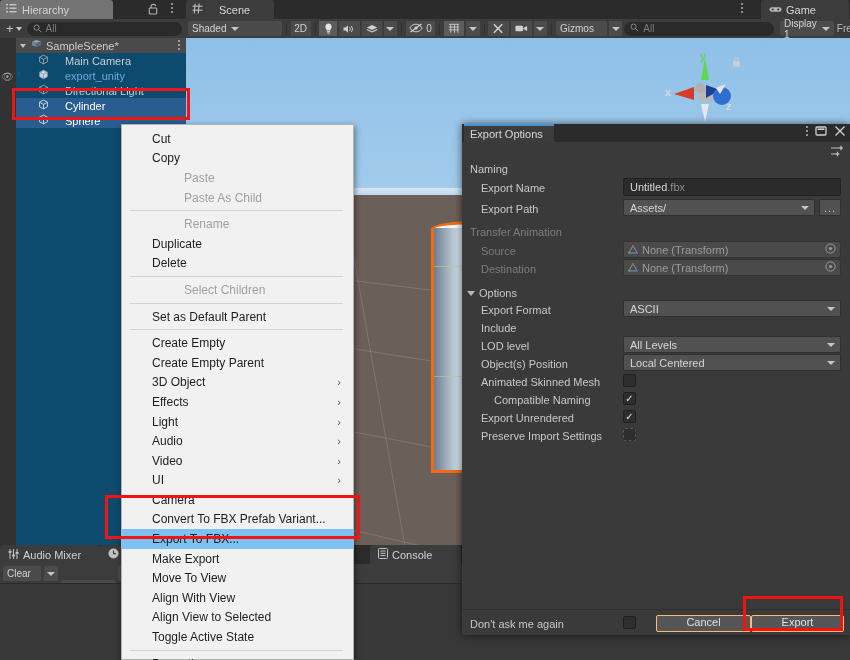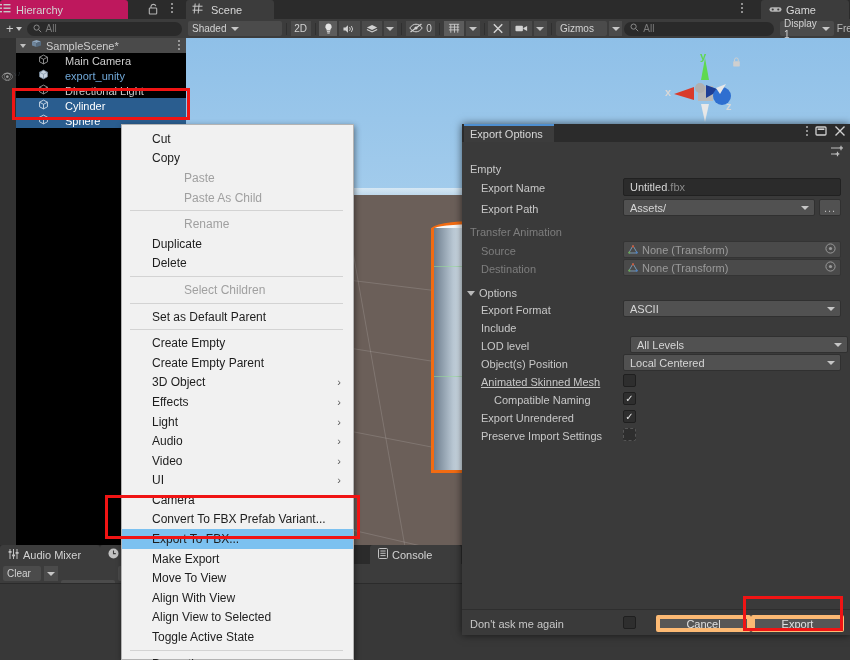--- a/index.html
+++ b/index.html
@@ -10,57 +10,57 @@
     font-size: 11px;
     color: #c4c4c4;
     overflow: hidden;
   }
   #root { position: relative; width: 850px; height: 660px; }
 
   
   .hier-panel { position:absolute; left:0; top:0; width:186px; height:545px; background:#383838; }
   .hier-tabbar { position:absolute; left:0; top:0; width:186px; height:19px; background:#2b2b2b; }
   .hier-tab {
-    position:absolute; left:0; top:0; width:128px; height:19px;
-    background:#be185d; display:flex; align-items:center; gap:5px;
+    position:absolute; left:0; top:0; width:113px; height:19px;
+    background:#737373; display:flex; align-items:center; padding-left:6px; gap:5px;
     border-top-left-radius:3px; border-top-right-radius:3px;
   }
   .hier-tab-label { color:#d2d2d2; font-size:11px; }
   .hier-lock { position:absolute; right:26px; top:3px; width:12px; height:13px; }
   .hier-kebab { position:absolute; right:8px; top:3px; width:12px; height:13px; }
   .kebab-dot { width:2px; height:2px; background:#b4b4b4; border-radius:50%; margin:0 auto 2px; }
 
   .hier-toolbar { position:absolute; left:0; top:19px; width:186px; height:19px; background:#3c3c3c;
                   display:flex; align-items:center; padding:0 4px; gap:3px; }
   .plus-btn { display:flex; align-items:center; gap:2px; color:#c8c8c8; font-size:13px; padding:0 2px; }
   .tri-down { width:0;height:0;border-left:3.5px solid transparent;border-right:3.5px solid transparent;border-top:4px solid #c8c8c8; }
   .hier-search { flex:1; height:14px; background:#2a2a2a; border-radius:7px; display:flex; align-items:center;
                  padding:0 6px; gap:4px; }
   .hier-search-text { color:#7a7a7a; font-size:10px; }
 
-  .hier-list { position:absolute; left:0; top:38px; width:186px; bottom:0; background:#000000; }
+  .hier-list { position:absolute; left:0; top:38px; width:186px; bottom:0; background:#0c4a6e; }
   .hier-row { position:relative; height:15px; display:flex; align-items:center; font-size:11px; color:#cdcdcd; }
   .hier-row.scene { background:#4a4a4a; padding-left:20px; gap:4px; }
   .hier-row.sel { background:#2a5d8f; color:#ffffff; }
   .hier-row .ind1 { padding-left:38px;gap:16px; }
   .row-inner { display:flex; align-items:center; gap:4px; width:100%; }
   .row-blue { color:#70a8d8; }
   .arrow-dn { width:0;height:0;border-left:3px solid transparent;border-right:3px solid transparent;border-top:4px solid #c0c0c0;margin-right:1px; }
   .scene-kebab { position:absolute; right:6px; top:2px; }
 
   
   .hier-gutter { position:absolute; left:0; top:38px; width:16px; bottom:0; background:#323232; }
   .eye-mark { position:absolute; left:1px; top:71px; color:#9a9a9a; font-size:10px; }
   .eye-mark2 { position:absolute; left:12px; top:69px; color:#7d95ab; font-size:9px; }
 
   
   .scene-panel { position:absolute; left:186px; top:0; width:664px; height:545px; background:#393939; }
   .scene-tabbar { position:absolute; left:0; top:0; width:664px; height:19px; background:#2b2b2b; }
   .scene-tab { position:absolute; left:0; top:0; width:88px; height:19px; background:#3c3c3c;
-               display:flex; align-items:center; padding-left:6px; gap:8px;
+               display:flex; align-items:center; padding-left:6px; gap:16px;
                border-top-left-radius:3px; border-top-right-radius:3px; }
   .game-tab { position:absolute; left:575px; top:0; width:88px; height:19px; background:#3c3c3c;
               display:flex; align-items:center; padding-left:8px; gap:4px;
               border-top-left-radius:3px; border-top-right-radius:3px; }
   .scene-kebab2 { position:absolute; left:555px; top:3px; }
 
   .scene-toolbar { position:absolute; left:0; top:19px; width:590px; height:19px; background:#3c3c3c;
                    display:flex; align-items:center; gap:2px; padding:0 2px;text-align:center; }
   .game-toolbar { position:absolute; left:590px; top:19px; width:74px; height:19px; background:#3c3c3c;
                   display:flex; align-items:center; gap:3px; padding-left:4px; }
@@ -147,22 +147,22 @@
                  padding:0 4px 0 4px; font-size:11px; color:#9a9a9a; justify-content:space-between; }
   .ed-dotsbtn { position:absolute; height:17px; width:22px; background:#515151; border:1px solid #303030;
                 border-radius:2px; display:flex; align-items:center; justify-content:center;
                 color:#bdbdbd; font-size:11px; letter-spacing:1px; }
   .ed-check { position:absolute; width:13px; height:13px; background:#2e2e2e; border:1px solid #1f1f1f;
               border-radius:2px; display:flex; align-items:center; justify-content:center;
               color:#e2e2e2; font-size:10px; }
   .ed-check.dashed { border-style:dashed; border-color:#565656; }
   .ed-footer { position:absolute; left:0; top:485px; width:388px; height:26px; background:#3a3a3a;
                border-top:1px solid #2e2e2e; }
-  .ed-btn { position:absolute; height:17px; background:#565656; border:4px solid #fdba74;
-            border-radius:2px; display:flex; align-items:center; justify-content:center;
+  .ed-btn { position:absolute; height:17px; background:#565656; border:1px solid #fdba74;
+            border-radius:2px; display:flex; align-items:flex-start; justify-content:center;
             color:#e0e0e0; font-size:11px; }
   .tri-sm { width:0;height:0;border-left:4px solid transparent;border-right:4px solid transparent;border-top:4px solid #c6c6c6; }
   .foldout { width:0;height:0;border-top:4px solid transparent;border-bottom:4px solid transparent;border-left:5px solid #b9b9b9; }
   .foldout.open { border-left:4px solid transparent;border-right:4px solid transparent;border-top:5px solid #b9b9b9;border-bottom:0; }
 
   
   .redbox { position:absolute; border:3px solid #f01414; }
 </style>
 </head>
 <body>
@@ -635,21 +635,21 @@
       <span class="ed-presetrow">
         <svg width="14" height="14" viewBox="0 0 14 14">
             <path d="M1 4h8M1 10h5" stroke="#bdbdbd" stroke-width="1.2"></path>
             <path d="M11 1.8v4.4M7.5 7.8v4.4" stroke="#bdbdbd" stroke-width="1.2"></path>
             <rect x="9.2" y="3.2" width="3.6" height="1.5" fill="#bdbdbd"></rect>
             <rect x="5.7" y="9.2" width="3.6" height="1.5" fill="#bdbdbd"></rect>
           </svg>
       </span>
 
       <div class="ed-row" style="left:8px;top:18px;">
-          <span class="ed-section">Empty</span>
+          <span class="ed-section">Naming</span>
         </div>
 
       <div class="ed-row" style="left:19px;top:37px;">
           <span class="ed-label">Export Name</span>
         </div>
       <div class="ed-textfield" style="left:161px;top:36px;width:218px;">
         <span>Untitled</span>
         <span style="color:#8b8b8b;">.fbx</span>
       </div>
 
@@ -727,34 +727,34 @@
         <span class="tri-sm"></span>
       </div>
 
       <div class="ed-row" style="left:19px;top:177px;">
           <span class="ed-label">Include</span>
         </div>
 
       <div class="ed-row" style="left:19px;top:195px;">
           <span class="ed-label">LOD level</span>
         </div>
-      <div class="ed-dropdown" style="left:168px;top:194px;width:218px;">
+      <div class="ed-dropdown" style="left:161px;top:194px;width:218px;">
         <span>All Levels</span>
         <span class="tri-sm"></span>
       </div>
 
       <div class="ed-row" style="left:19px;top:213px;">
           <span class="ed-label">Object(s) Position</span>
         </div>
       <div class="ed-dropdown" style="left:161px;top:212px;width:218px;">
         <span>Local Centered</span>
         <span class="tri-sm"></span>
       </div>
 
-      <div class="ed-row" style="left:19px;top:231px;text-decoration:underline;">
+      <div class="ed-row" style="left:19px;top:231px;">
           <span class="ed-label">Animated Skinned Mesh</span>
         </div>
       <div class="ed-check" style="left:161px;top:232px;"></div>
 
       <div class="ed-row" style="left:32px;top:249px;">
           <span class="ed-label">Compatible Naming</span>
         </div>
       <div class="ed-check" style="left:161px;top:250px;">✓</div>
 
       <div class="ed-row" style="left:19px;top:267px;">

